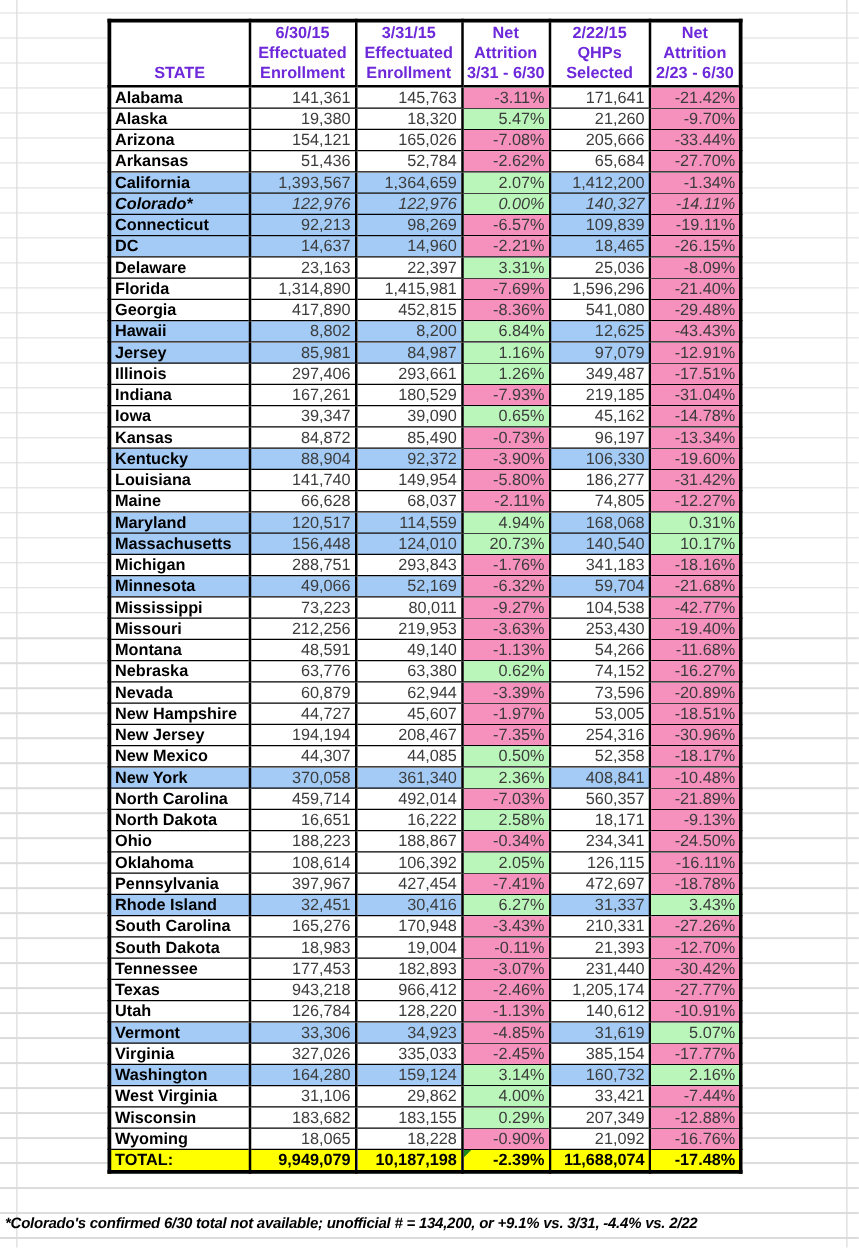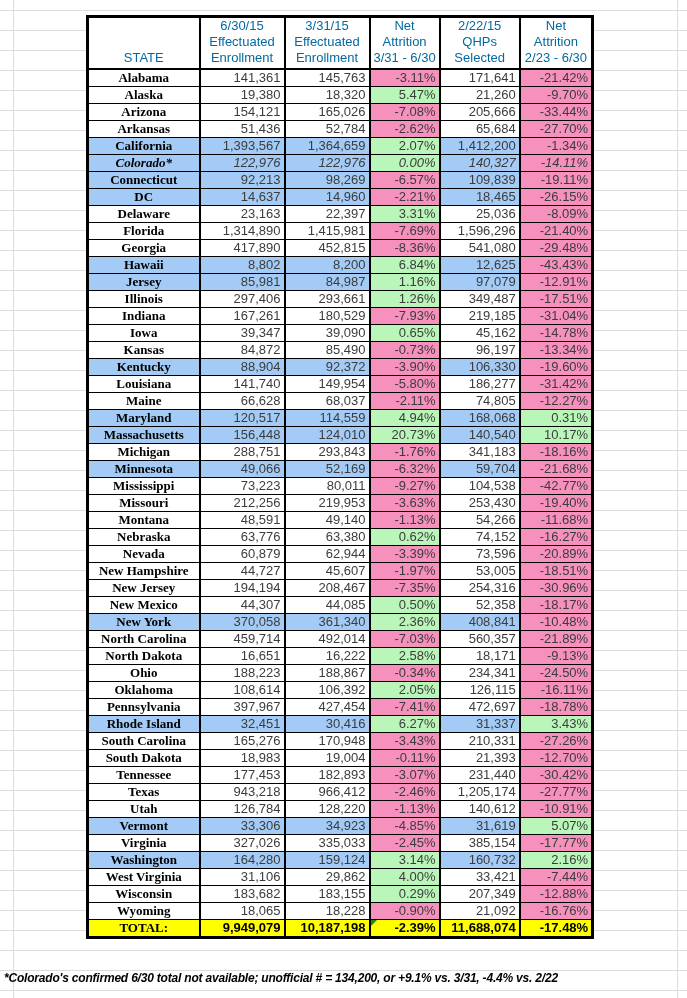--- a/index.html
+++ b/index.html
@@ -43,35 +43,34 @@
     font-size: 13px;
     white-space: nowrap;
     overflow: hidden;
   }
   th:first-child, td:first-child { border-left-width: 1px; }
 
   thead th {
     height: 52px;
     vertical-align: bottom;
     text-align: center;
-    font-weight: normal;
-    color: #0369a1;
+    font-weight: bold;
+    color: #6d28d9;
     line-height: 16px;
     padding-bottom: 2px;
     border-bottom-width: 2px;
     background: #fff;
   }
 
   tbody td { height: 16px; line-height: 16px; }
   td.state {
     font-weight: bold;
-    text-align: center;
+    text-align: left;
     color: #000;
     background: #fff;
-    font-family: Liberation Serif, serif;
   }
   td.num { text-align: right; color: #3c3c3c; background: #fff; }
   td.pct { text-align: right; color: #3c3c3c; position: relative; }
   td.pct.neg { background: var(--pink); }
   td.pct.pos { background: var(--green); }
 
   tr.hl td.state, tr.hl td.num { background: var(--blue); }
   tr.it td { font-style: italic; }
 
   tr.total td, tr.total td.pct.neg, tr.total td.pct.pos, tr.total td.num, tr.total td.state {

